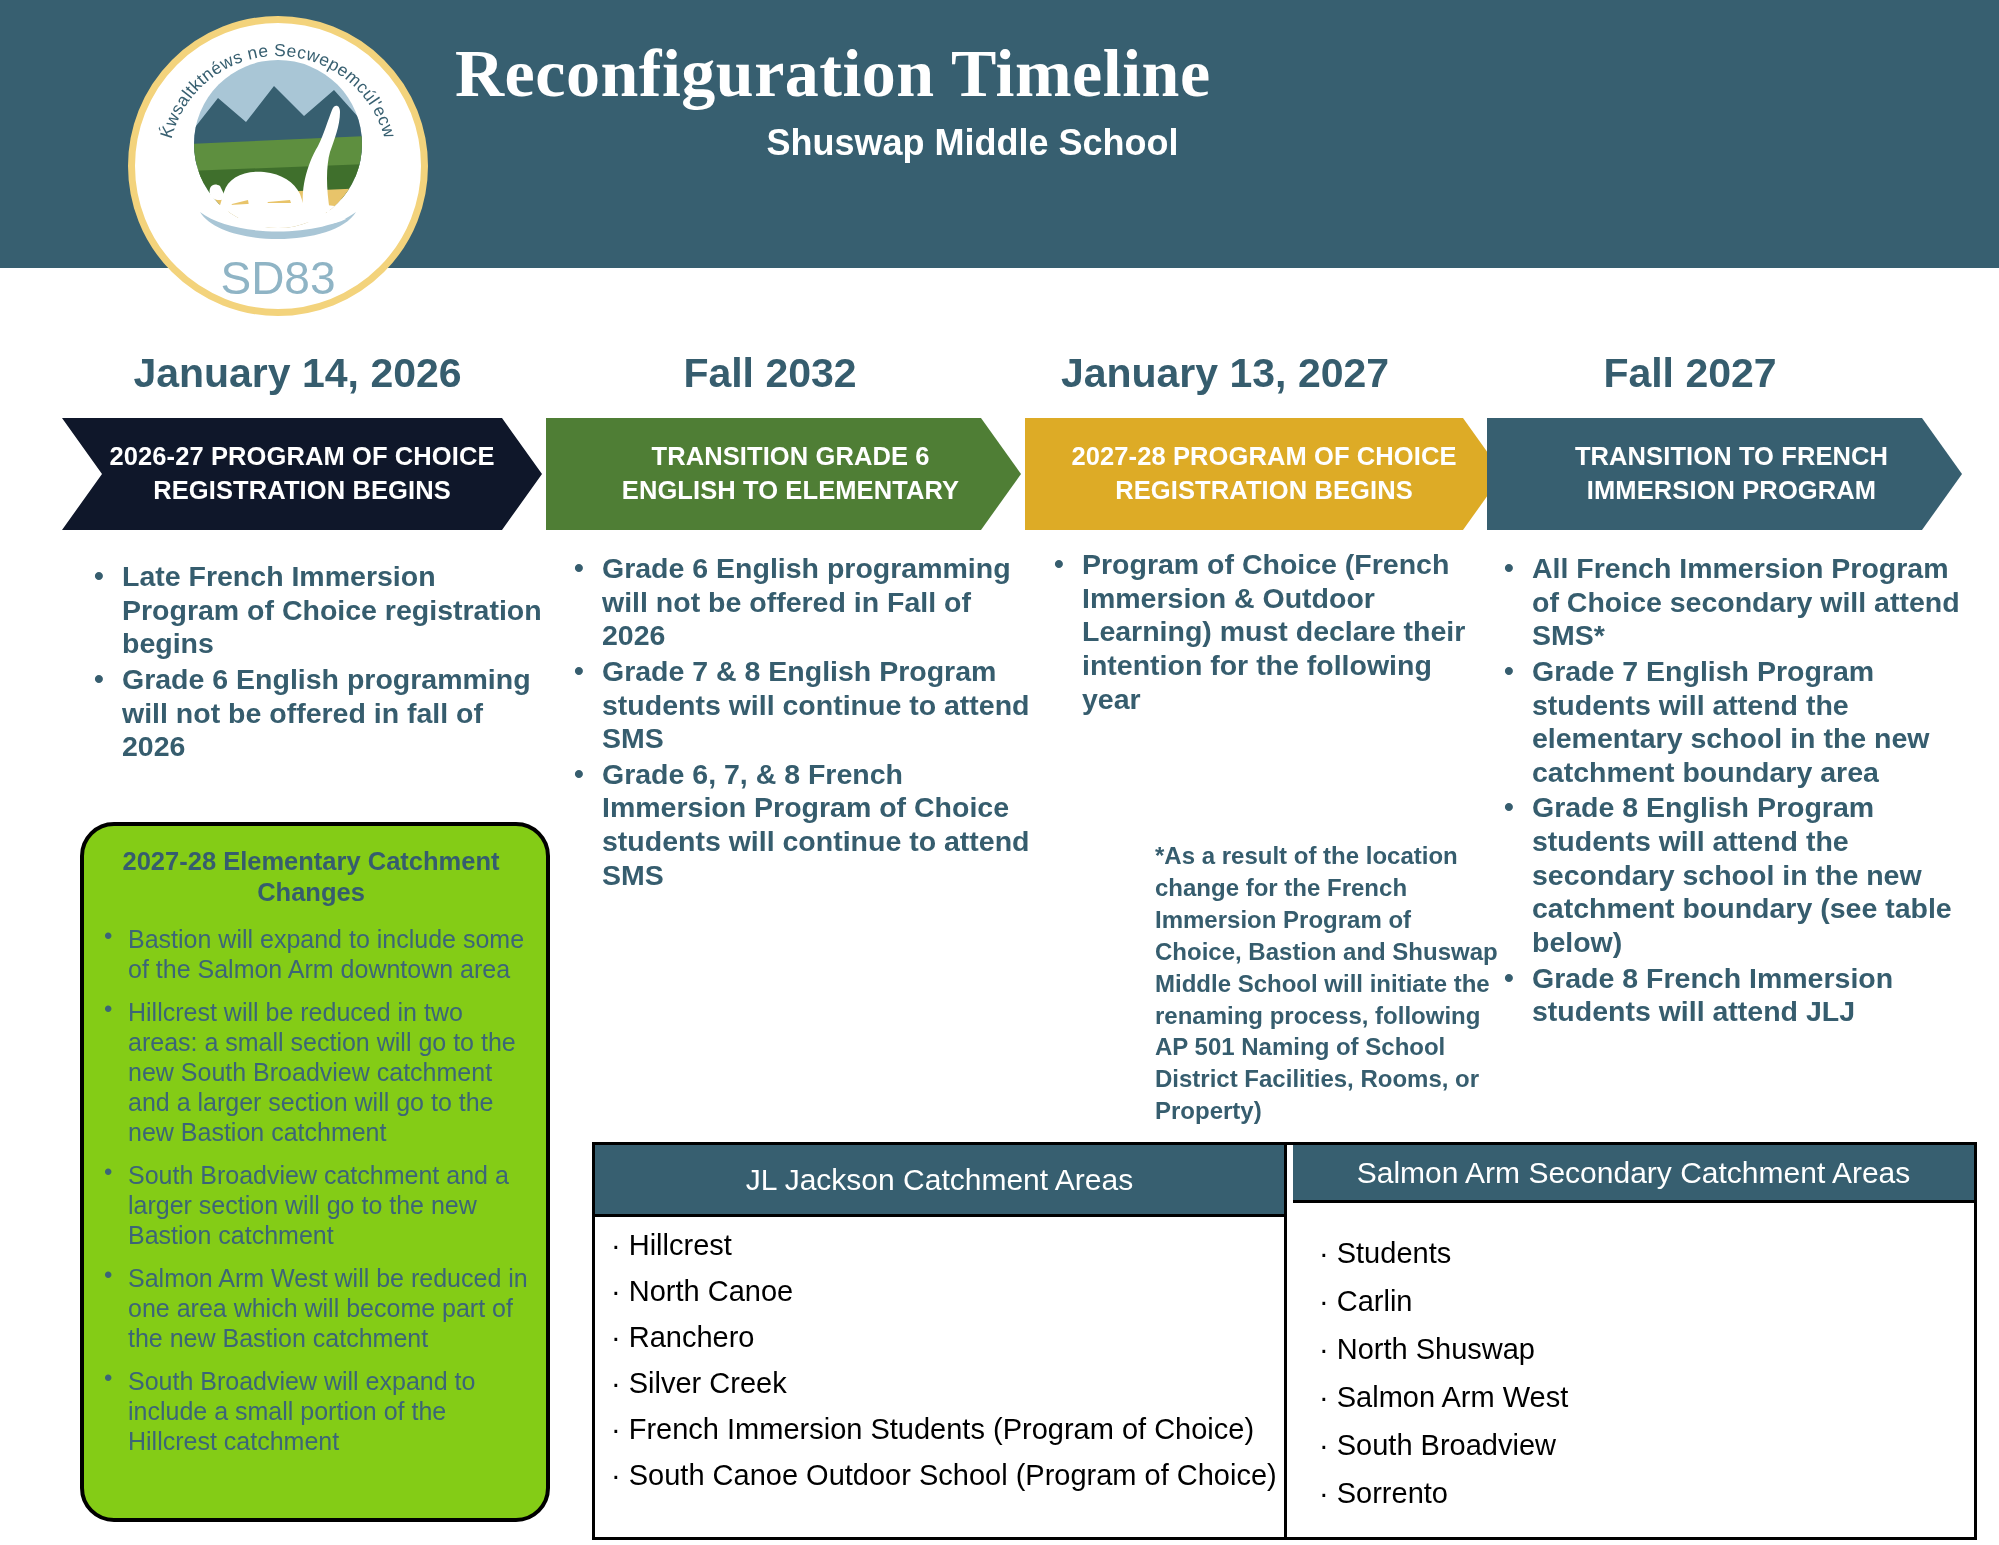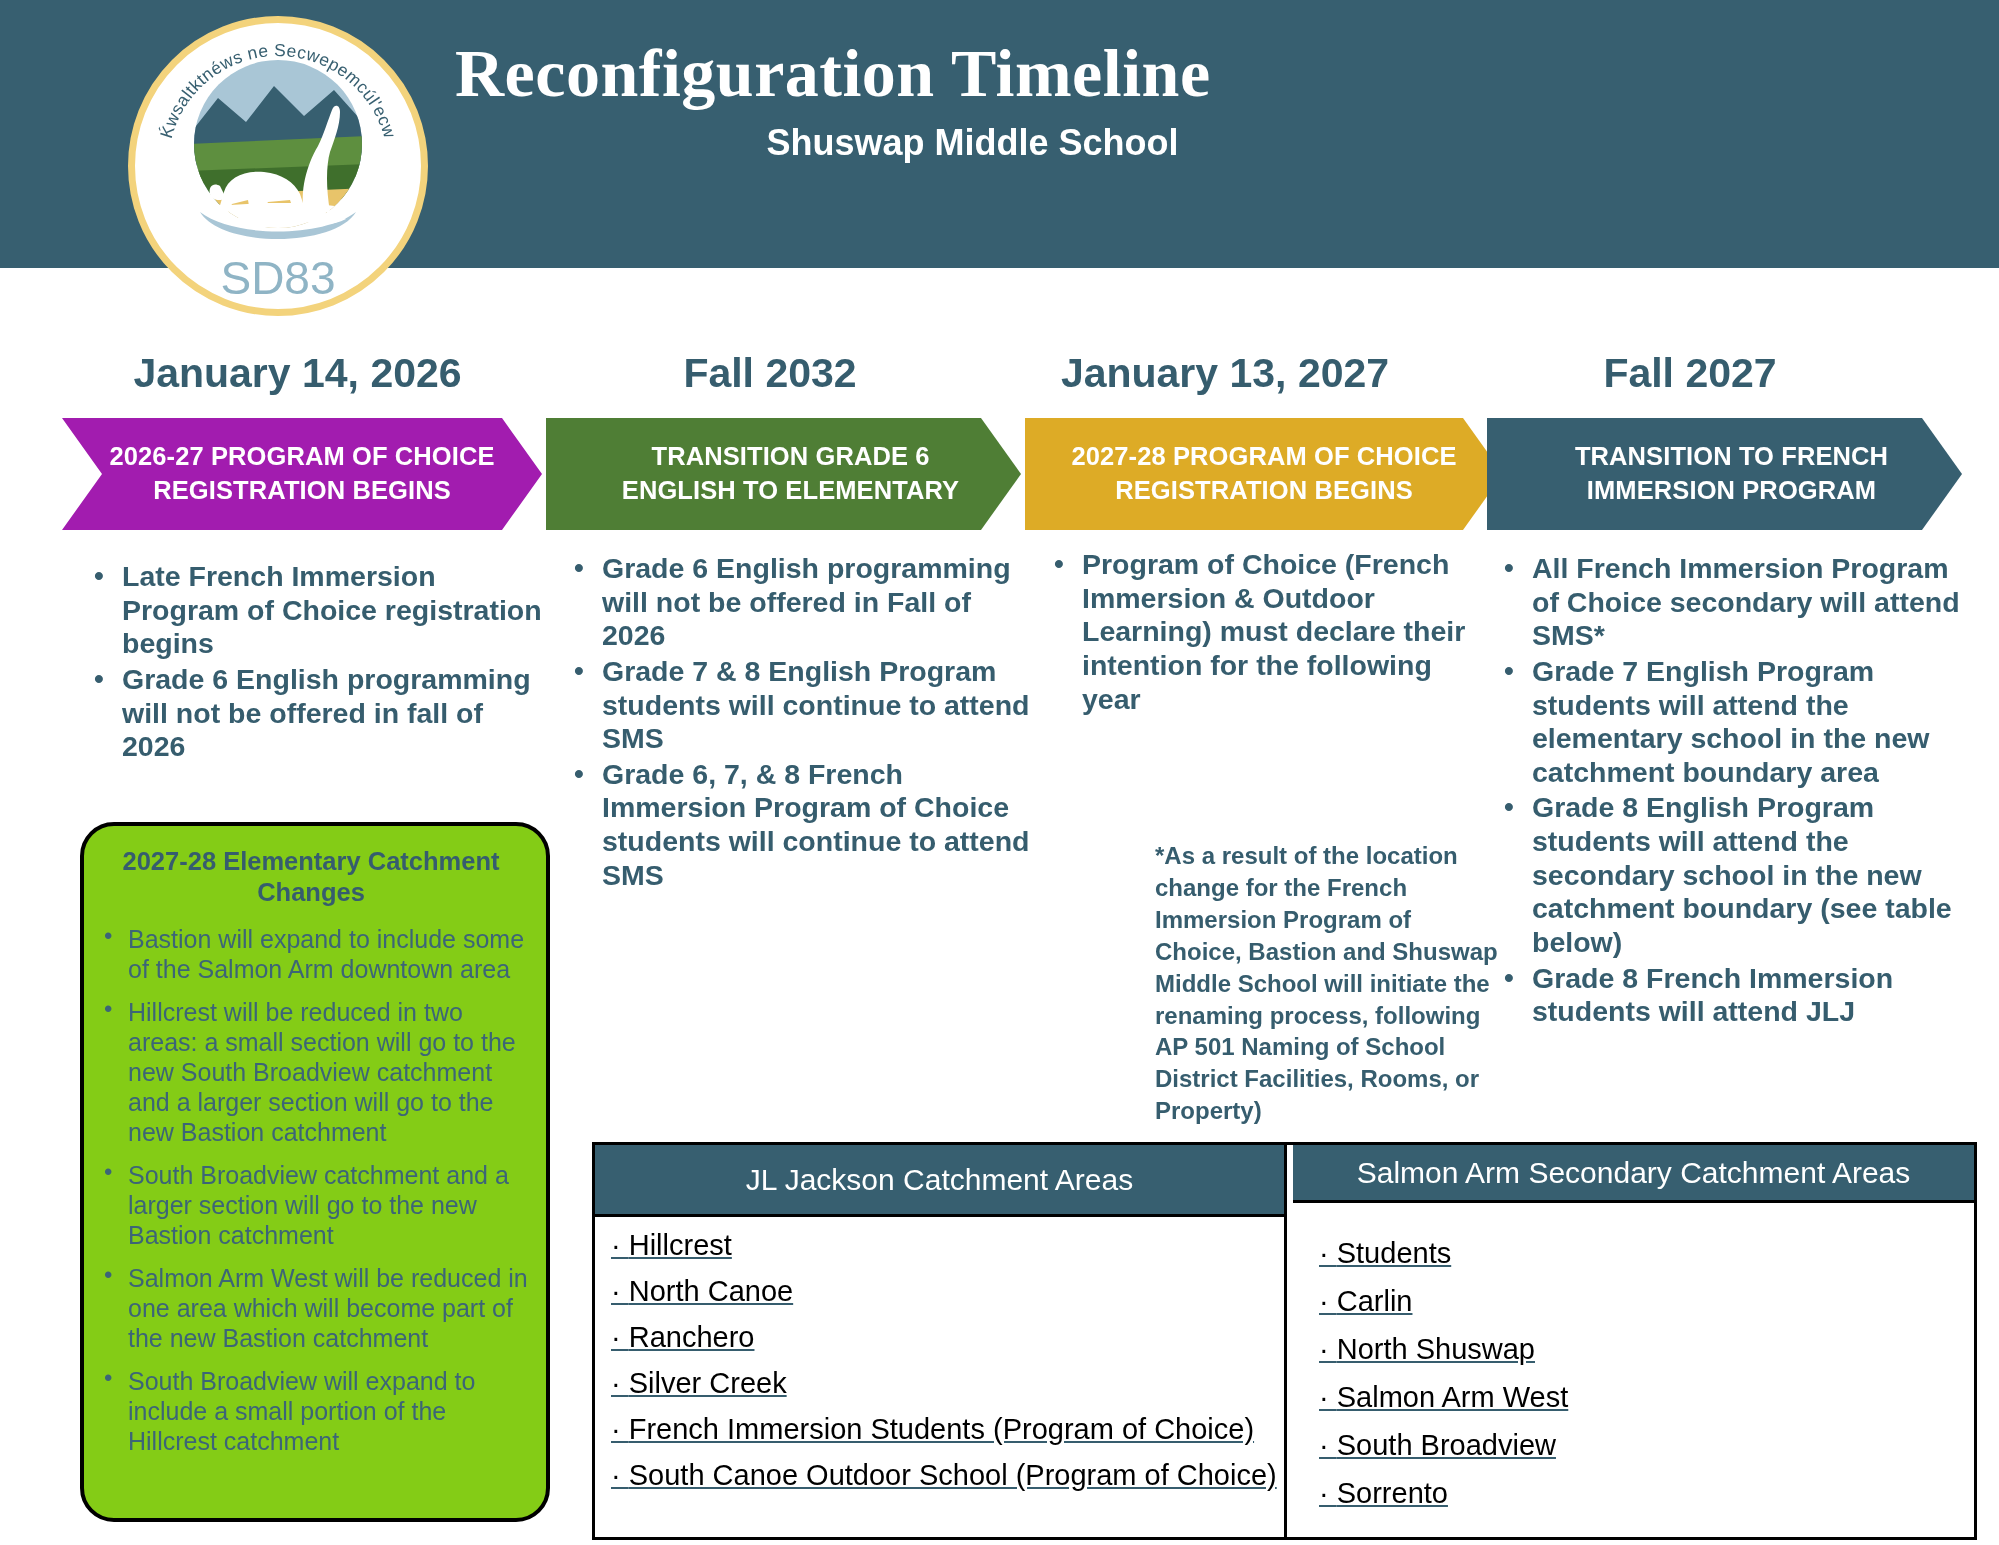--- a/index.html
+++ b/index.html
@@ -77,21 +77,21 @@
     color: #ffffff;
     text-align: center;
     padding: 0 34px;
   }
   .arrow-text {
     font-size: 25.5px;
     font-weight: bold;
     line-height: 1.33;
     letter-spacing: 0.1px;
   }
-  .a0 { left: 62px;   width: 480px; background: #a21caf;
+  .a0 { left: 62px;   width: 480px; background: #0f172a;
         clip-path: polygon(0 0, 440px 0, 480px 50%, 440px 100%, 0 100%, 40px 50%); }
   .a1 { left: 546px;  width: 475px; background: #4f7e35;
         clip-path: polygon(0 0, 435px 0, 475px 50%, 435px 100%, 0 100%); }
   .a2 { left: 1025px; width: 478px; background: #ddab26;
         clip-path: polygon(0 0, 438px 0, 478px 50%, 438px 100%, 0 100%); }
   .a3 { left: 1487px; width: 475px; background: #375f70;
         clip-path: polygon(0 0, 435px 0, 475px 50%, 435px 100%, 0 100%); }
   .a1-text, .a3-text { padding-left: 14px; }
 
   
@@ -178,21 +178,20 @@
     color: #ffffff;
     display: flex; align-items: center; justify-content: center;
     font-family: "Liberation Sans Narrow", "Liberation Sans", sans-serif;
     font-size: 30px;
     border-bottom: 3px solid #000000;
   }
   .tcell-body {
     flex: 1;
     background: #ffffff;
     padding: 14px 16px 10px 16px;
-    text-decoration: underline;
   }
   .tcell-body.right { padding-top: 36px; padding-left: 26px; }
   .tcell-body ul { list-style: none; }
   .tcell-body li {
     font-family: "Liberation Sans Narrow", "Liberation Sans", sans-serif;
     font-size: 29px;
     color: #000000;
     line-height: 1.0;
     margin-bottom: 17px;
     white-space: nowrap;

